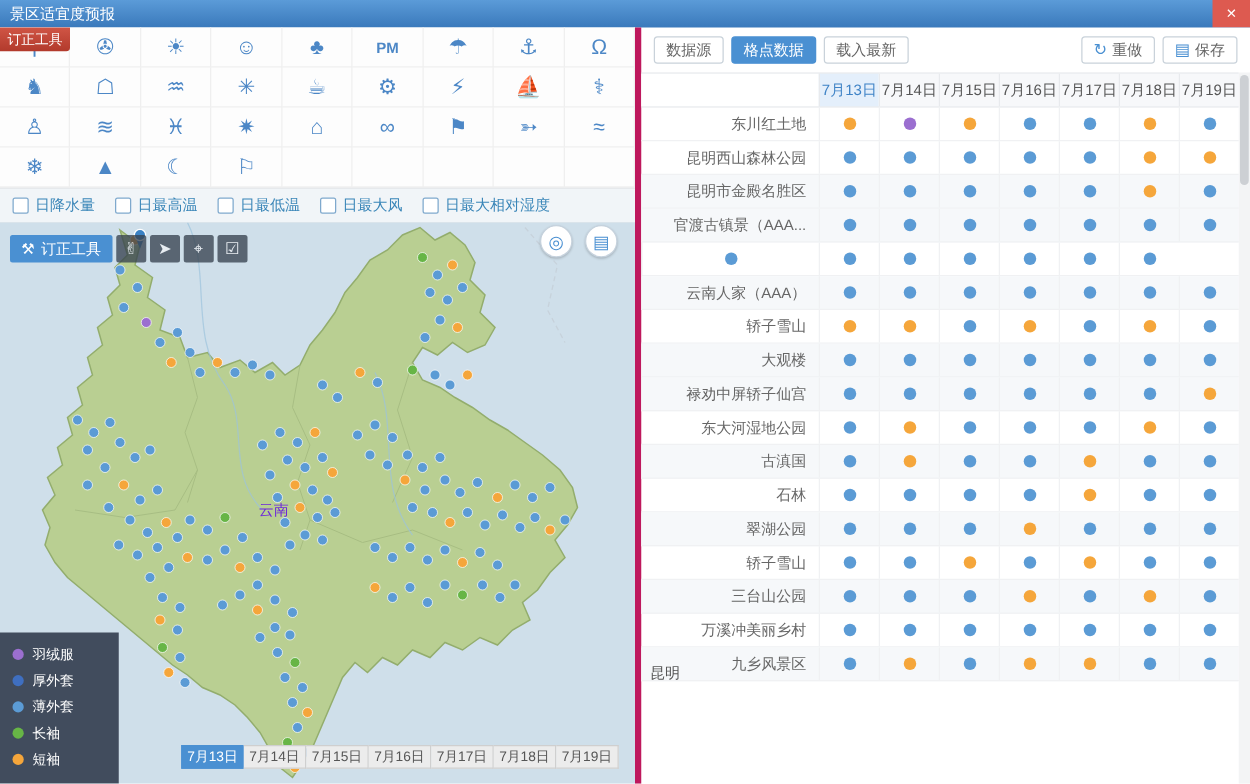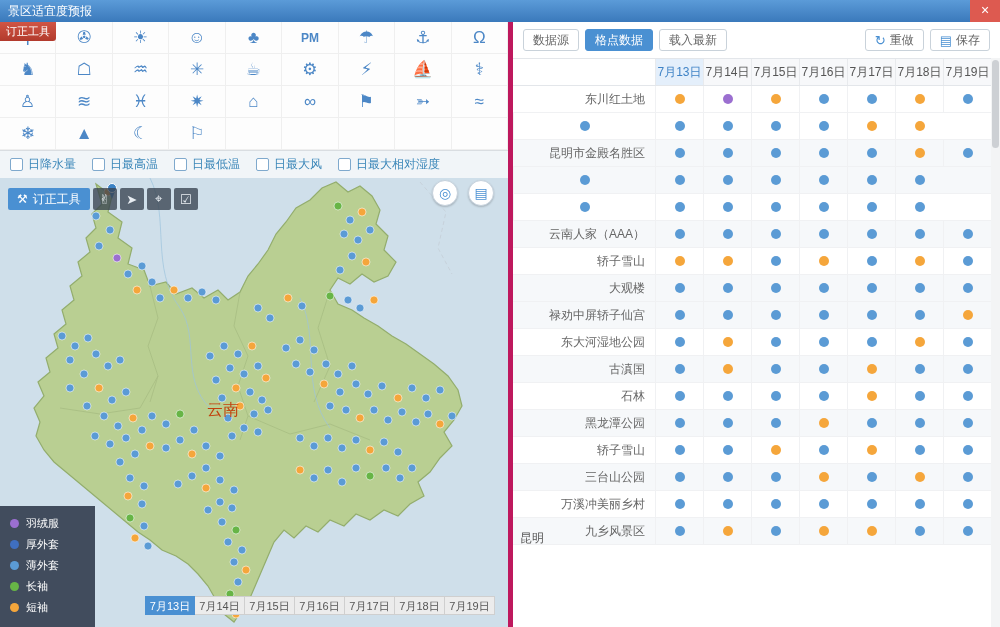--- a/index.html
+++ b/index.html
@@ -36,21 +36,21 @@
   .map-toolbar { position:absolute; top:10px; left:8px; display:flex; gap:3px; z-index:6; }
   .tool-main { background:#4a90d2; color:#fff; font-size:12px; height:22px; padding:0 9px;
     display:flex; align-items:center; gap:5px; border-radius:2px; cursor:pointer; }
   .tool-btn { width:24px; height:22px; background:rgba(55,66,80,.78); color:#e8edf2;
     display:flex; align-items:center; justify-content:center; font-size:13px;
     border-radius:2px; cursor:pointer; }
   .map-circles { position:absolute; top:2px; right:14px; display:flex; gap:10px; z-index:6; }
   .circle-btn { width:26px; height:26px; border-radius:50%; background:#fff;
     border:1px solid #c6d2dd; color:#4a90d2; display:flex; align-items:center;
     justify-content:center; font-size:14px; box-shadow:0 1px 2px rgba(0,0,0,.2); cursor:pointer; }
-  .province-label { position:absolute; left:207px; top:222px; font-size:16px; color:#c2410c; z-index:4; }
+  .province-label { position:absolute; left:207px; top:222px; font-size:12px; color:#6d28d9; z-index:4; }
   .legend { position:absolute; left:0; bottom:0; width:95px; z-index:6;
     background:rgba(45,56,73,.88); padding:7px 0 9px 10px; }
   .legend-item { display:flex; align-items:center; gap:7px; height:21px;
     color:#fff; font-size:11px; cursor:pointer; }
   .legend-dot { width:9px; height:9px; border-radius:50%; }
   .date-tabs { position:absolute; left:145px; bottom:12px; display:flex; z-index:6; }
   .date-tab { width:50px; height:19px; line-height:18px; text-align:center; font-size:11px;
     background:#ececec; color:#555; border:1px solid #cfcfcf; border-left:none; cursor:pointer; }
   .date-tab:first-child { border-left:1px solid #cfcfcf; }
   .date-tab.active { background:#4a90d2; color:#fff; border-color:#4a90d2; }
@@ -442,20 +442,21 @@
             <span class="dot" style="background: rgb(91, 155, 213);"></span>
           </div>
           <div class="tcell">
             <span class="dot" style="background: rgb(245, 166, 59);"></span>
           </div>
           <div class="tcell">
             <span class="dot" style="background: rgb(91, 155, 213);"></span>
           </div>
         </div>
         <div class="trow">
+          <div class="tname">昆明西山森林公园</div>
           <div class="tcell">
             <span class="dot" style="background: rgb(91, 155, 213);"></span>
           </div>
           <div class="tcell">
             <span class="dot" style="background: rgb(91, 155, 213);"></span>
           </div>
           <div class="tcell">
             <span class="dot" style="background: rgb(91, 155, 213);"></span>
           </div>
           <div class="tcell">
@@ -489,20 +490,21 @@
             <span class="dot" style="background: rgb(91, 155, 213);"></span>
           </div>
           <div class="tcell">
             <span class="dot" style="background: rgb(245, 166, 59);"></span>
           </div>
           <div class="tcell">
             <span class="dot" style="background: rgb(91, 155, 213);"></span>
           </div>
         </div>
         <div class="trow alt">
+          <div class="tname">官渡古镇景（AAA...</div>
           <div class="tcell">
             <span class="dot" style="background: rgb(91, 155, 213);"></span>
           </div>
           <div class="tcell">
             <span class="dot" style="background: rgb(91, 155, 213);"></span>
           </div>
           <div class="tcell">
             <span class="dot" style="background: rgb(91, 155, 213);"></span>
           </div>
           <div class="tcell">
@@ -703,21 +705,21 @@
             <span class="dot" style="background: rgb(245, 166, 59);"></span>
           </div>
           <div class="tcell">
             <span class="dot" style="background: rgb(91, 155, 213);"></span>
           </div>
           <div class="tcell">
             <span class="dot" style="background: rgb(91, 155, 213);"></span>
           </div>
         </div>
         <div class="trow alt">
-          <div class="tname">黑龙潭公园</div>
+          <div class="tname">翠湖公园</div>
           <div class="tcell">
             <span class="dot" style="background: rgb(91, 155, 213);"></span>
           </div>
           <div class="tcell">
             <span class="dot" style="background: rgb(91, 155, 213);"></span>
           </div>
           <div class="tcell">
             <span class="dot" style="background: rgb(91, 155, 213);"></span>
           </div>
           <div class="tcell">

